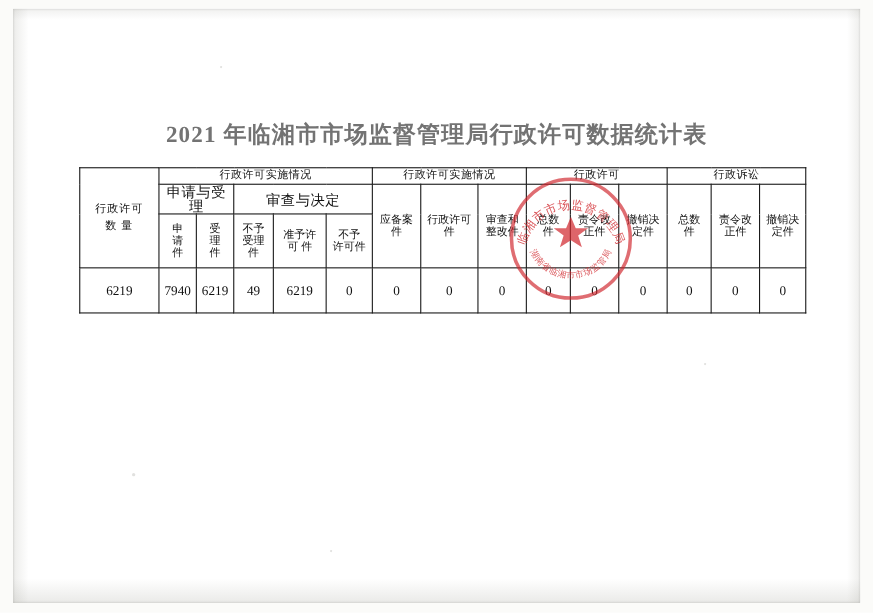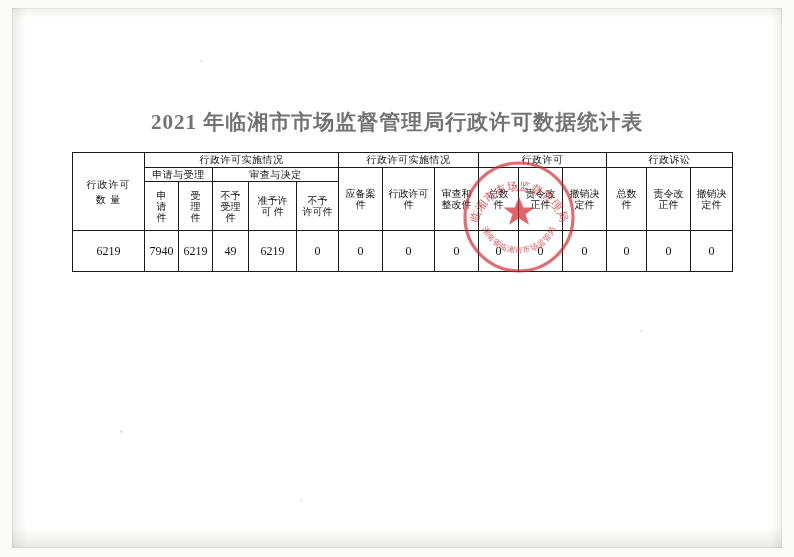--- a/index.html
+++ b/index.html
@@ -67,21 +67,21 @@
     font-weight: normal;
     padding: 0;
   }
   .grp-head {
     font-size: 10px;
     height: 14px;
     line-height: 14px;
     letter-spacing: 0.5px;
   }
   .sub-head {
-    font-size: 10px;
+    font-size: 13px;
     height: 13px;
     line-height: 13px;
     letter-spacing: 0.5px;
   }
   .col-head {
     font-size: 10px;
     line-height: 12px;
     height: 48px;
     padding: 2px 1px;
   }

